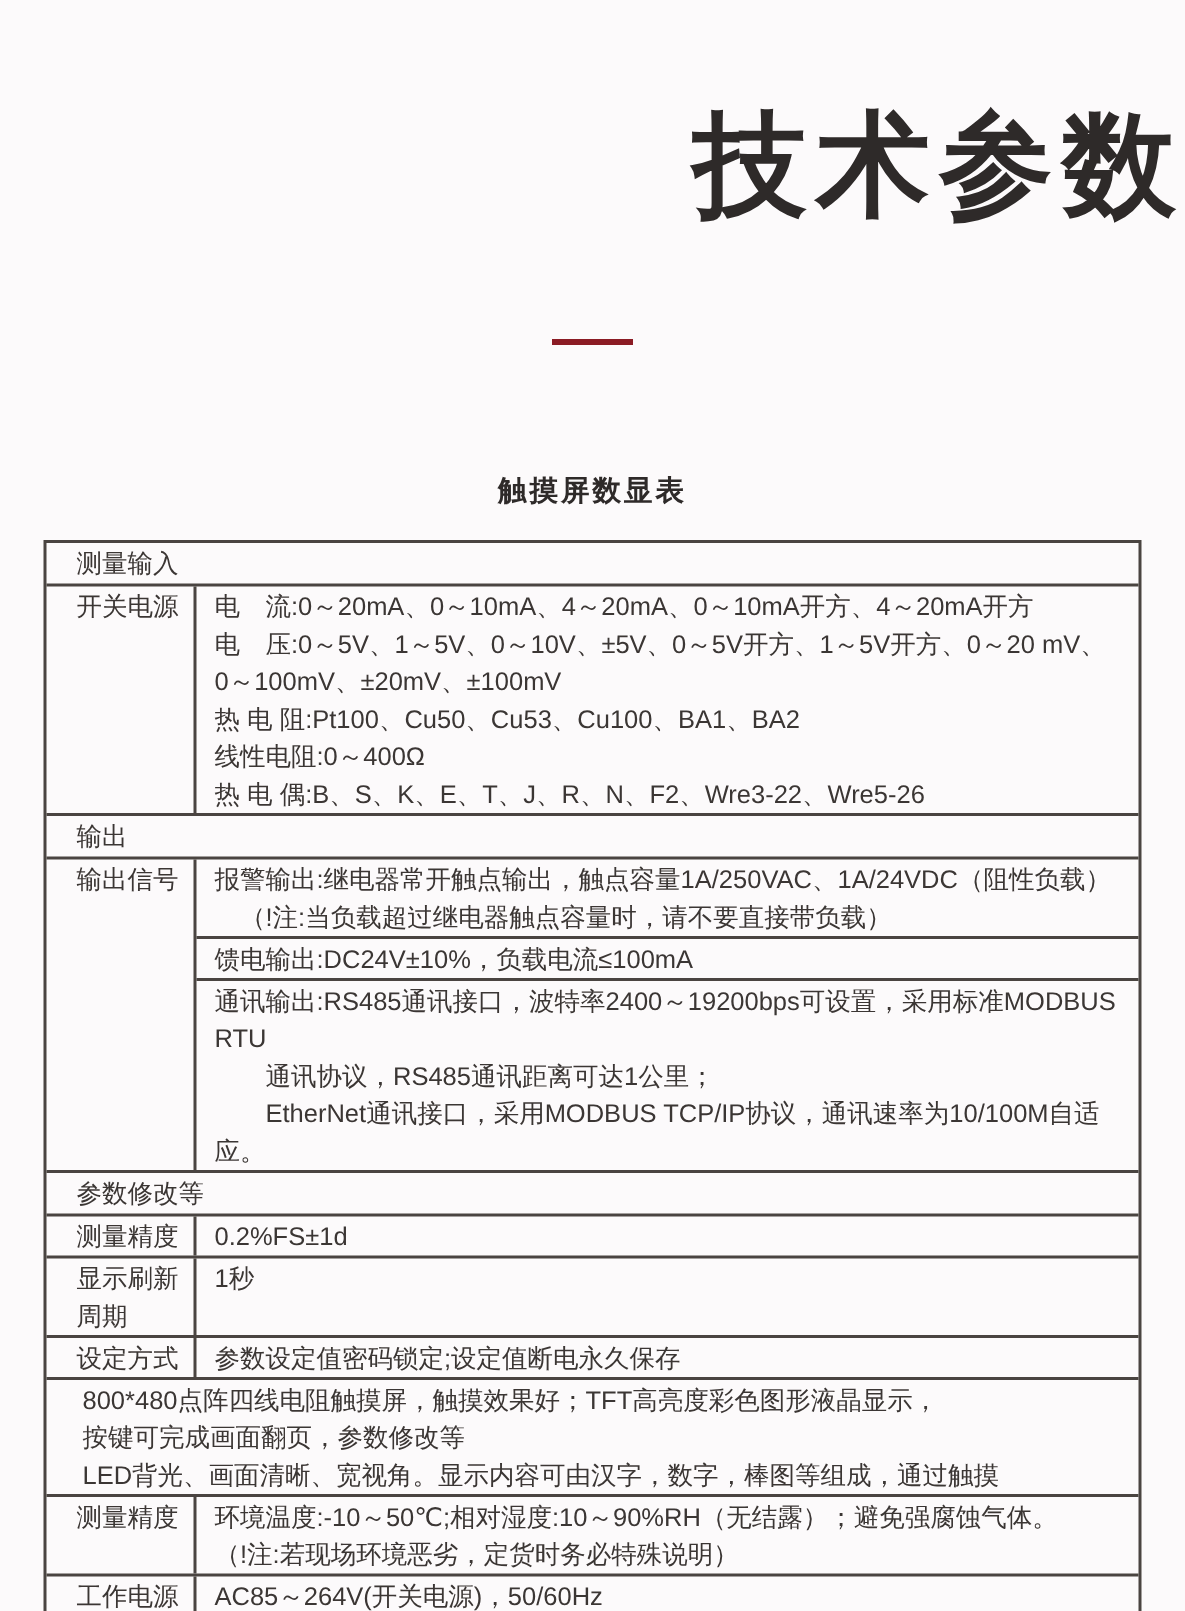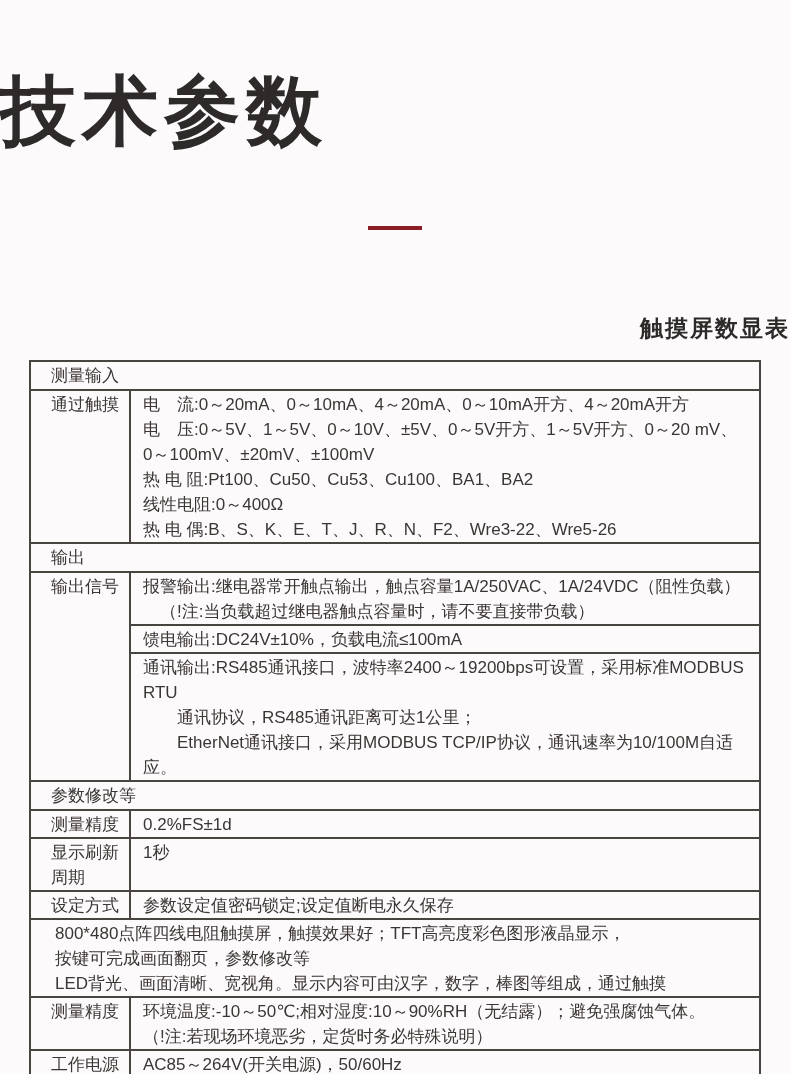--- a/index.html
+++ b/index.html
@@ -6,37 +6,37 @@
   html, body {
     width: 790px;
     height: 1074px;
     background: var(--bg, #fcfafb);
     font-family: "Liberation Sans", "DejaVu Sans", sans-serif;
     color: var(--text, #3b3634);
     overflow: hidden;
   }
   .page-title {
     margin-top: 58px;
-    text-align: left;
+    text-align: right;
     font-size: 76px;
     line-height: 106px;
     font-weight: 900;
     letter-spacing: 6px;
     color: var(--title, #2e2a29);
   }
   .accent-line {
     width: 54px;
     height: 4px;
     background: var(--accent, #8b1b24);
     margin: 62px auto 0;
   }
   .table-title {
     margin-top: 84px;
-    text-align: right;
-    font-size: 23px;
+    text-align: center;
+    font-size: 19px;
     line-height: 28px;
     font-weight: 700;
     letter-spacing: 2px;
     color: var(--title, #33302e);
   }
   .spec-table {
     width: 732px;
     margin: 18px auto 0;
     border: 2px solid var(--border, #4a4441);
     font-size: 17px;
@@ -81,21 +81,21 @@
 
 <div>
   <h1 class="page-title">技术参数</h1>
   <div class="accent-line"></div>
   <h2 class="table-title">触摸屏数显表</h2>
   <div class="spec-table">
       <div class="t-row">
         <div class="section-cell">测量输入</div>
       </div>
       <div class="t-row">
-        <div class="label-cell">通过触摸</div>
+        <div class="label-cell">开关电源</div>
         <div class="value-cell">
           <div class="value-subrow">
             <div class="value-line">电　流:0～20mA、0～10mA、4～20mA、0～10mA开方、4～20mA开方</div>
             <div class="value-line">电　压:0～5V、1～5V、0～10V、±5V、0～5V开方、1～5V开方、0～20 mV、</div>
             <div class="value-line">0～100mV、±20mV、±100mV</div>
             <div class="value-line">热 电 阻:Pt100、Cu50、Cu53、Cu100、BA1、BA2</div>
             <div class="value-line">线性电阻:0～400Ω</div>
             <div class="value-line">热 电 偶:B、S、K、E、T、J、R、N、F2、Wre3-22、Wre5-26</div>
           </div>
         </div>

